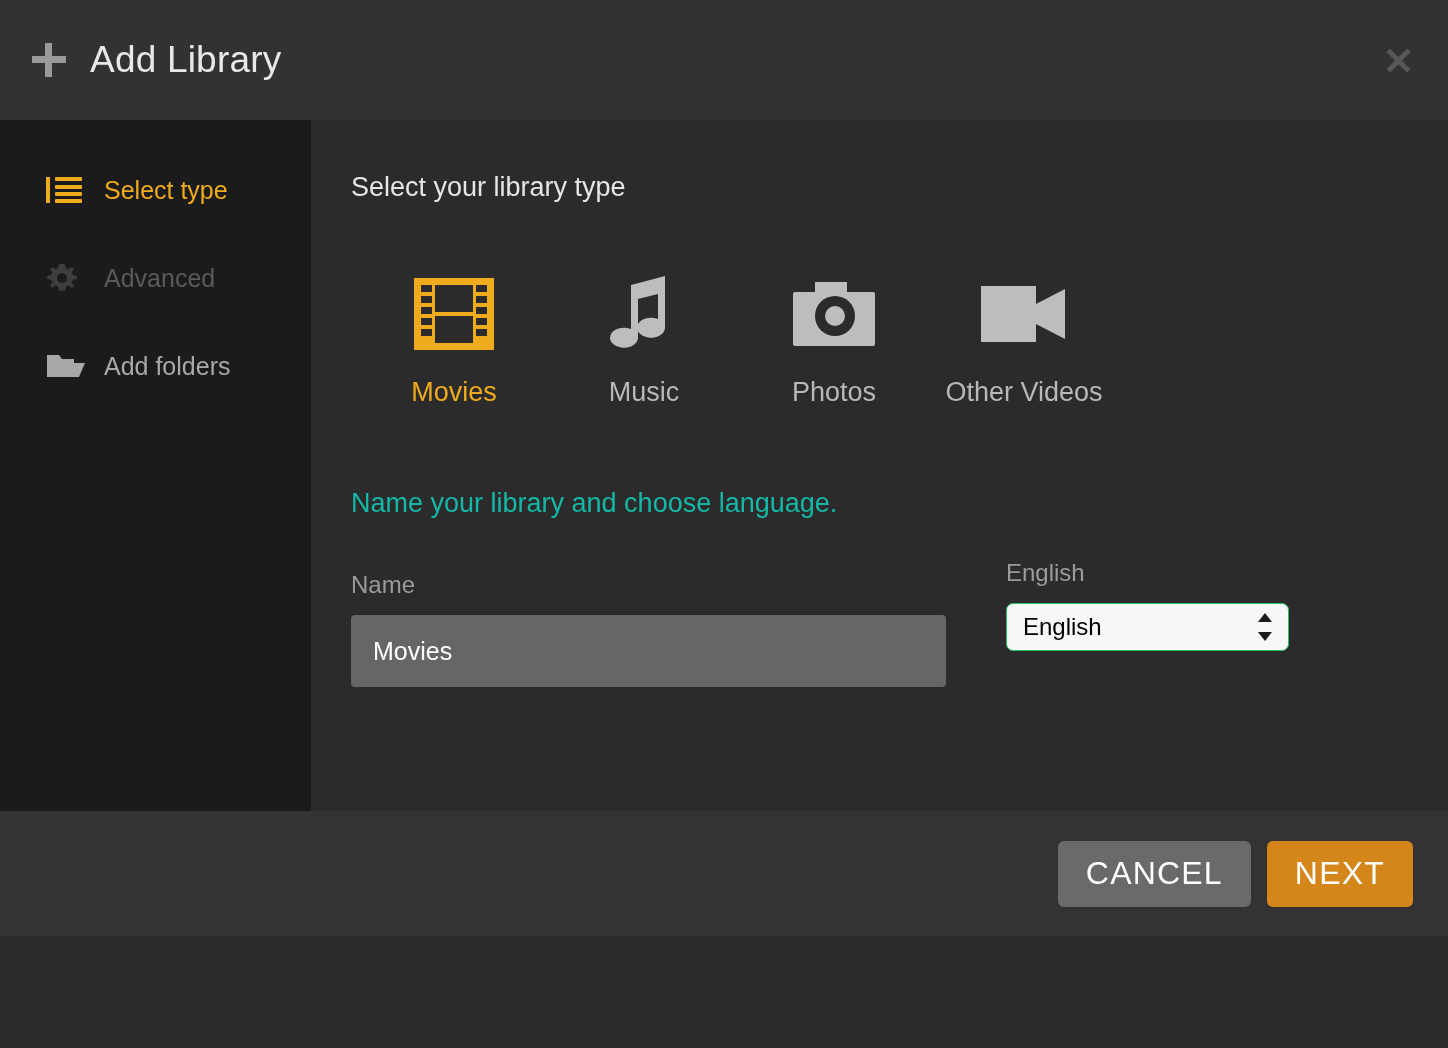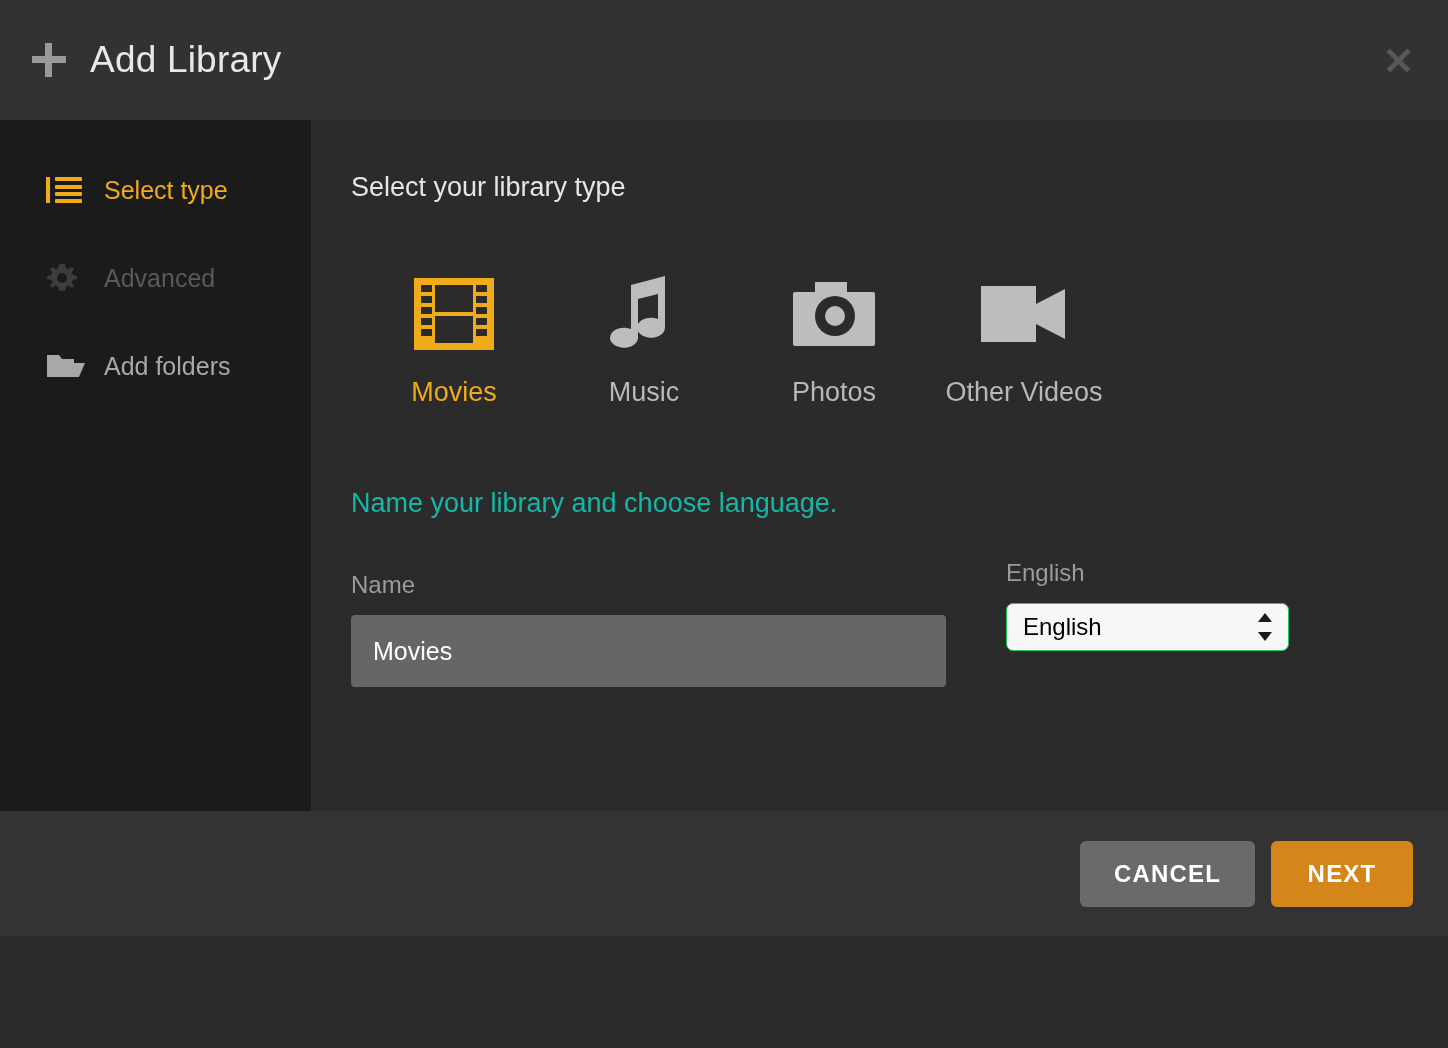--- a/index.html
+++ b/index.html
@@ -298,22 +298,22 @@
     justify-content: flex-end;
     padding-right: 35px;
     gap: 16px;
   }
   .btn {
     height: 66px;
     min-width: 175px;
     border: none;
     border-radius: 6px;
     color: #ffffff;
-    font-size: 24px;
-    font-weight: bold;
+    font-size: 32px;
+    font-weight: normal;
     letter-spacing: 1.2px;
     font-family: "Liberation Sans", sans-serif;
     cursor: pointer;
     padding: 0 28px;
   }
   .btn-cancel { background: #6a6a6a; }
   .btn-next   { background: #d4861a; min-width: 142px; }
 </style>
 </head>
 <body>

